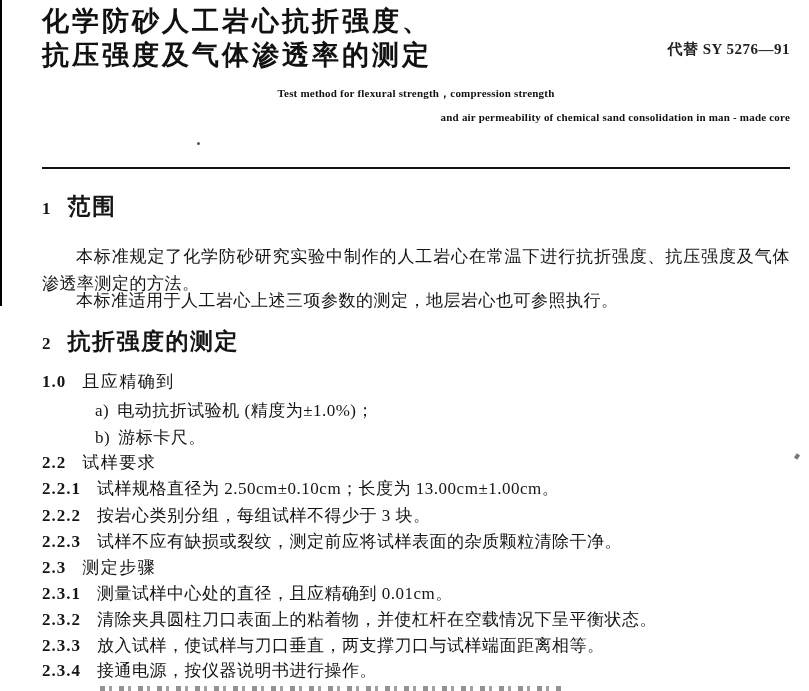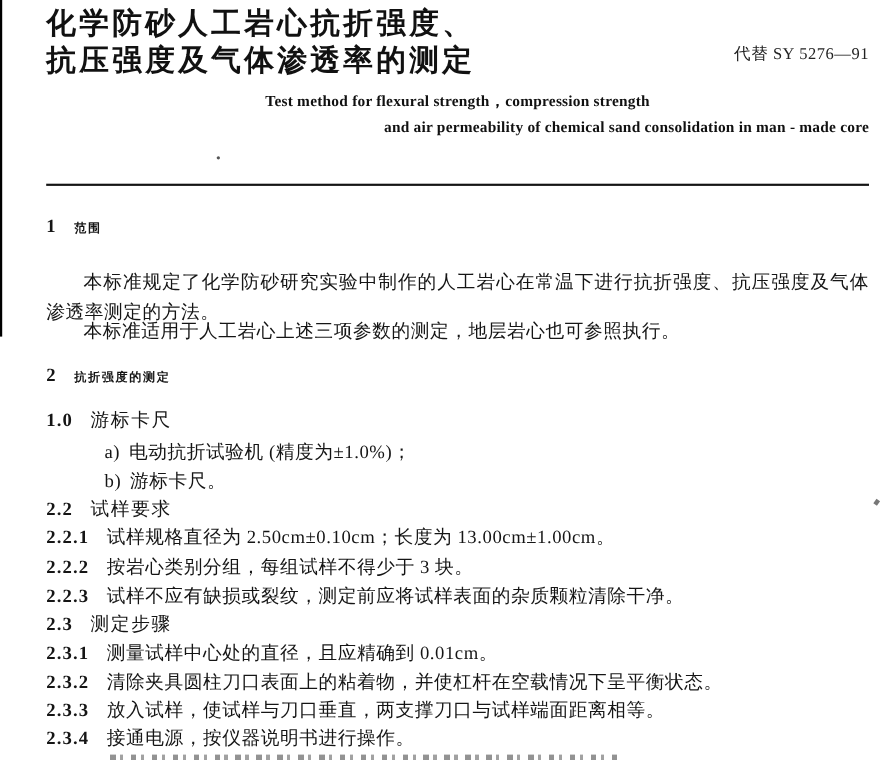--- a/index.html
+++ b/index.html
@@ -8,33 +8,33 @@
     background:#ffffff;color:#151515;
     font-family:"Liberation Serif","DejaVu Serif",serif;
   }
   .abs{position:absolute;}
   
   .cn-title{left:42px;width:748px;
     font-family:"Liberation Sans","DejaVu Sans",sans-serif;
     font-weight:bold;font-size:27px;line-height:34px;letter-spacing:3px;color:#111;}
   .cn-line1{top:4px;}
   .cn-line2{top:38px;}
-  .replaces{top:40px;right:19px;font-size:15px;letter-spacing:0.5px;color:#222;}
+  .replaces{top:40px;right:19px;font-size:15px;letter-spacing:0.5px;color:#222;font-weight:bold;}
   .en-title{left:42px;width:748px;text-align:center;
-    font-weight:bold;font-size:14px;line-height:20px;letter-spacing:0.2px;color:#111;}
+    font-weight:bold;font-size:11px;line-height:20px;letter-spacing:0.2px;color:#111;}
   .en-line1{top:83px;}
   .en-line2{top:107px;text-align:right;}
   .rule{top:167px;left:42px;width:748px;height:2px;background:#141414;}
   
   .row{left:42px;width:748px;font-size:17px;line-height:26px;letter-spacing:0.5px;}
   .chapter .num, .clause .num, .item .num{
     font-weight:bold;display:inline-block;margin-right:16px;letter-spacing:1px;}
   .chapter .ttl{
     font-family:"Liberation Sans","DejaVu Sans",sans-serif;
-    font-weight:bold;font-size:11px;letter-spacing:1.5px;}
+    font-weight:bold;font-size:23px;letter-spacing:1.5px;}
   .clause .ttl{letter-spacing:1.5px;}
   .para{text-align:justify;text-indent:2em;line-height:27px;}
   .lettered{padding-left:53px;}
   .lettered .lab{display:inline-block;margin-right:8px;}
   
   .left-edge{left:0;top:0;width:2px;height:306px;background:#000;}
   .speck1{left:197px;top:142px;width:3px;height:3px;background:#555;border-radius:50%;}
   .speck2{left:795px;top:454px;width:4px;height:5px;background:#777;transform:rotate(35deg);}
   .clipped-line{left:100px;top:686px;width:462px;height:5px;opacity:0.55;
     background:repeating-linear-gradient(90deg,#3a3a3a 0 5px,transparent 5px 9px,#555 9px 12px,transparent 12px 19px);}
@@ -57,21 +57,21 @@
   <span class="num">1</span><span class="ttl">范围</span>
 </div>
 <div class="abs row para" style="top:243px">本标准规定了化学防砂研究实验中制作的人工岩心在常温下进行抗折强度、抗压强度及气体渗透率测定的方法。</div>
 <div class="abs row para" style="top:287px">本标准适用于人工岩心上述三项参数的测定，地层岩心也可参照执行。</div>
 
 <div class="abs row chapter" style="top:328px">
   <span class="num">2</span><span class="ttl">抗折强度的测定</span>
 </div>
 
 <div class="abs row clause" style="top:369px">
-  <span class="num">1.0</span><span class="ttl">游标卡尺</span>
+  <span class="num">1.0</span><span class="ttl">且应精确到</span>
 </div>
 <div class="abs row lettered" style="top:398px">
   <span class="lab">a)</span><span>电动抗折试验机 (精度为±1.0%)；</span>
 </div>
 <div class="abs row lettered" style="top:425px">
   <span class="lab">b)</span><span>游标卡尺。</span>
 </div>
 
 <div class="abs row clause" style="top:450px">
   <span class="num">2.2</span><span class="ttl">试样要求</span>

